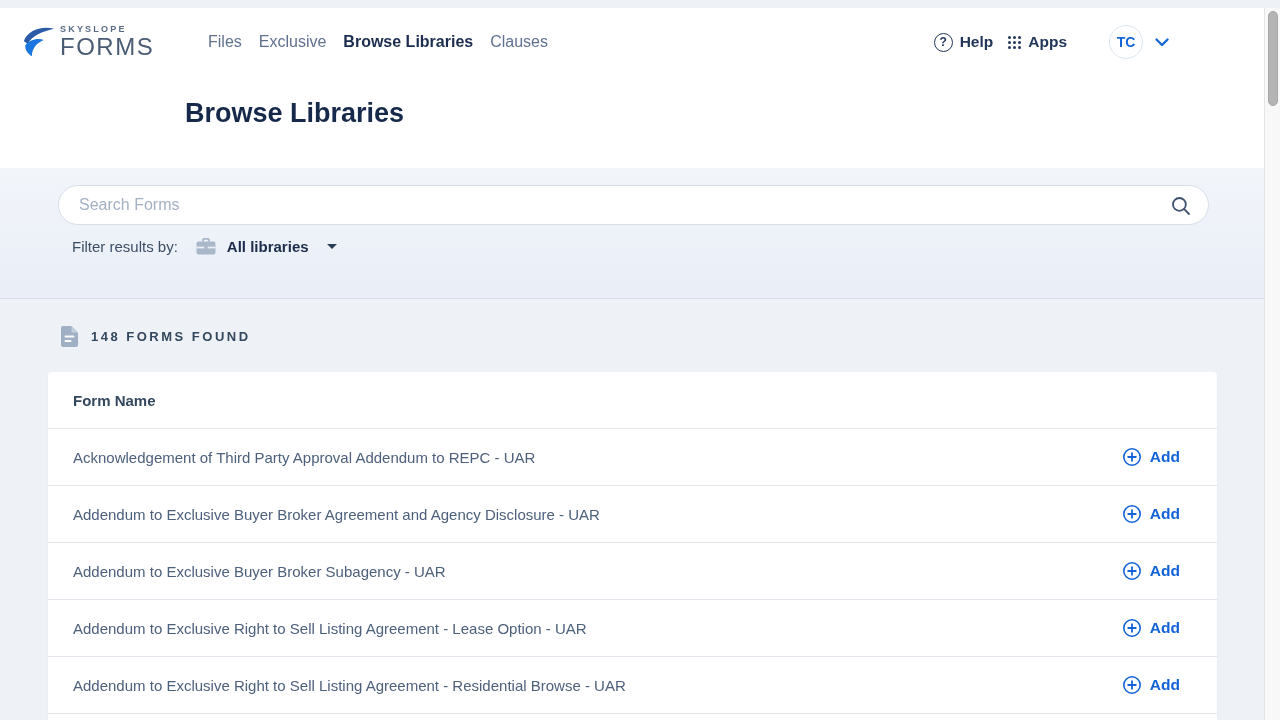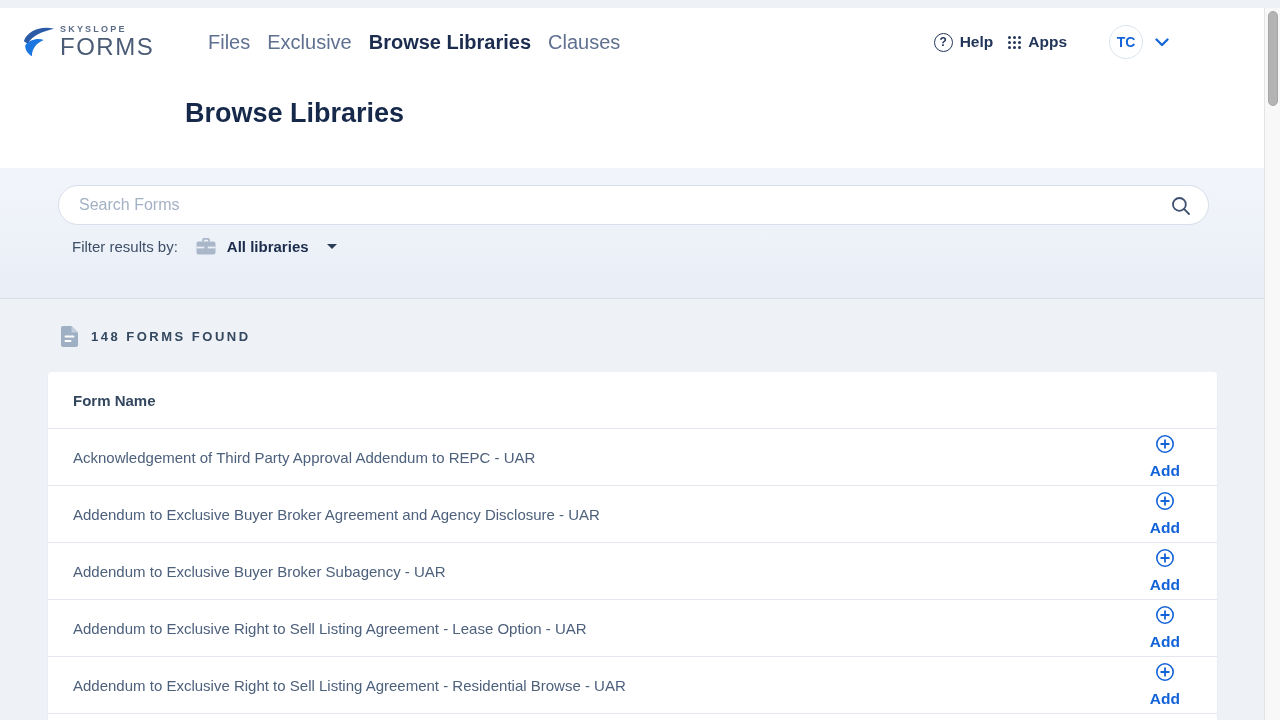--- a/index.html
+++ b/index.html
@@ -16,21 +16,21 @@
   .header { background:#ffffff; height:160px; width:100%; }
   .topbar { display:flex; align-items:center; height:68px; padding-left:22px; }
 
   .logo { display:flex; align-items:center; width:148px; flex:none; cursor:pointer; }
   .logo-swoosh { width:34px; height:36px; flex:none; }
   .logo-text { margin-left:4px; line-height:1; }
   .logo-brand { font-size:9px; font-weight:700; letter-spacing:2.2px; color:#5a6b85; display:block; margin-bottom:1px; }
   .logo-product { font-size:24px; font-weight:500; letter-spacing:1.5px; color:#4a5b75; display:block; }
 
   .nav { display:flex; gap:17px; margin-left:38px; align-items:center; }
-  .nav a { text-decoration:none; font-size:20px; color:#5f7090; cursor:pointer; }
+  .nav a { text-decoration:none; font-size:16px; color:#5f7090; cursor:pointer; }
   .nav a.active { color:#1b2c4e; font-weight:700; }
 
   .top-right { margin-left:auto; display:flex; align-items:center; margin-right:95px; }
   .top-action { display:flex; align-items:center; gap:7px; cursor:pointer; }
   .top-action + .top-action { margin-left:15px; }
   .top-action .label { font-size:15.5px; font-weight:700; color:#22365a; }
   .help-icon {
     width:19px; height:19px; border:1.6px solid #22365a; border-radius:50%;
     display:flex; align-items:center; justify-content:center;
     font-size:12px; font-weight:700; color:#22365a;
@@ -91,21 +91,20 @@
   }
   .row {
     height:57px; display:flex; align-items:center;
     padding:0 37px 0 25px; border-bottom:1px solid #e4e8ee;
   }
   .row-name { font-size:15px; color:#4d607c; }
   .add-btn {
     margin-left:auto; display:flex; align-items:center; gap:8px;
     background:none; border:none; cursor:pointer; padding:0;
     font-family:"Liberation Sans", sans-serif;
-    flex-direction:column;
   }
   .add-btn .add-label { font-size:15.5px; font-weight:700; color:#1262d8; }
 
   
   .scrollbar {
     position:absolute; right:0; top:0; width:16px; height:720px;
     background:#f8f8f8; border-left:1px solid #e4e4e4;
   }
   .scroll-thumb {
     position:absolute; left:2.5px; top:3px; width:10px; height:95px;

